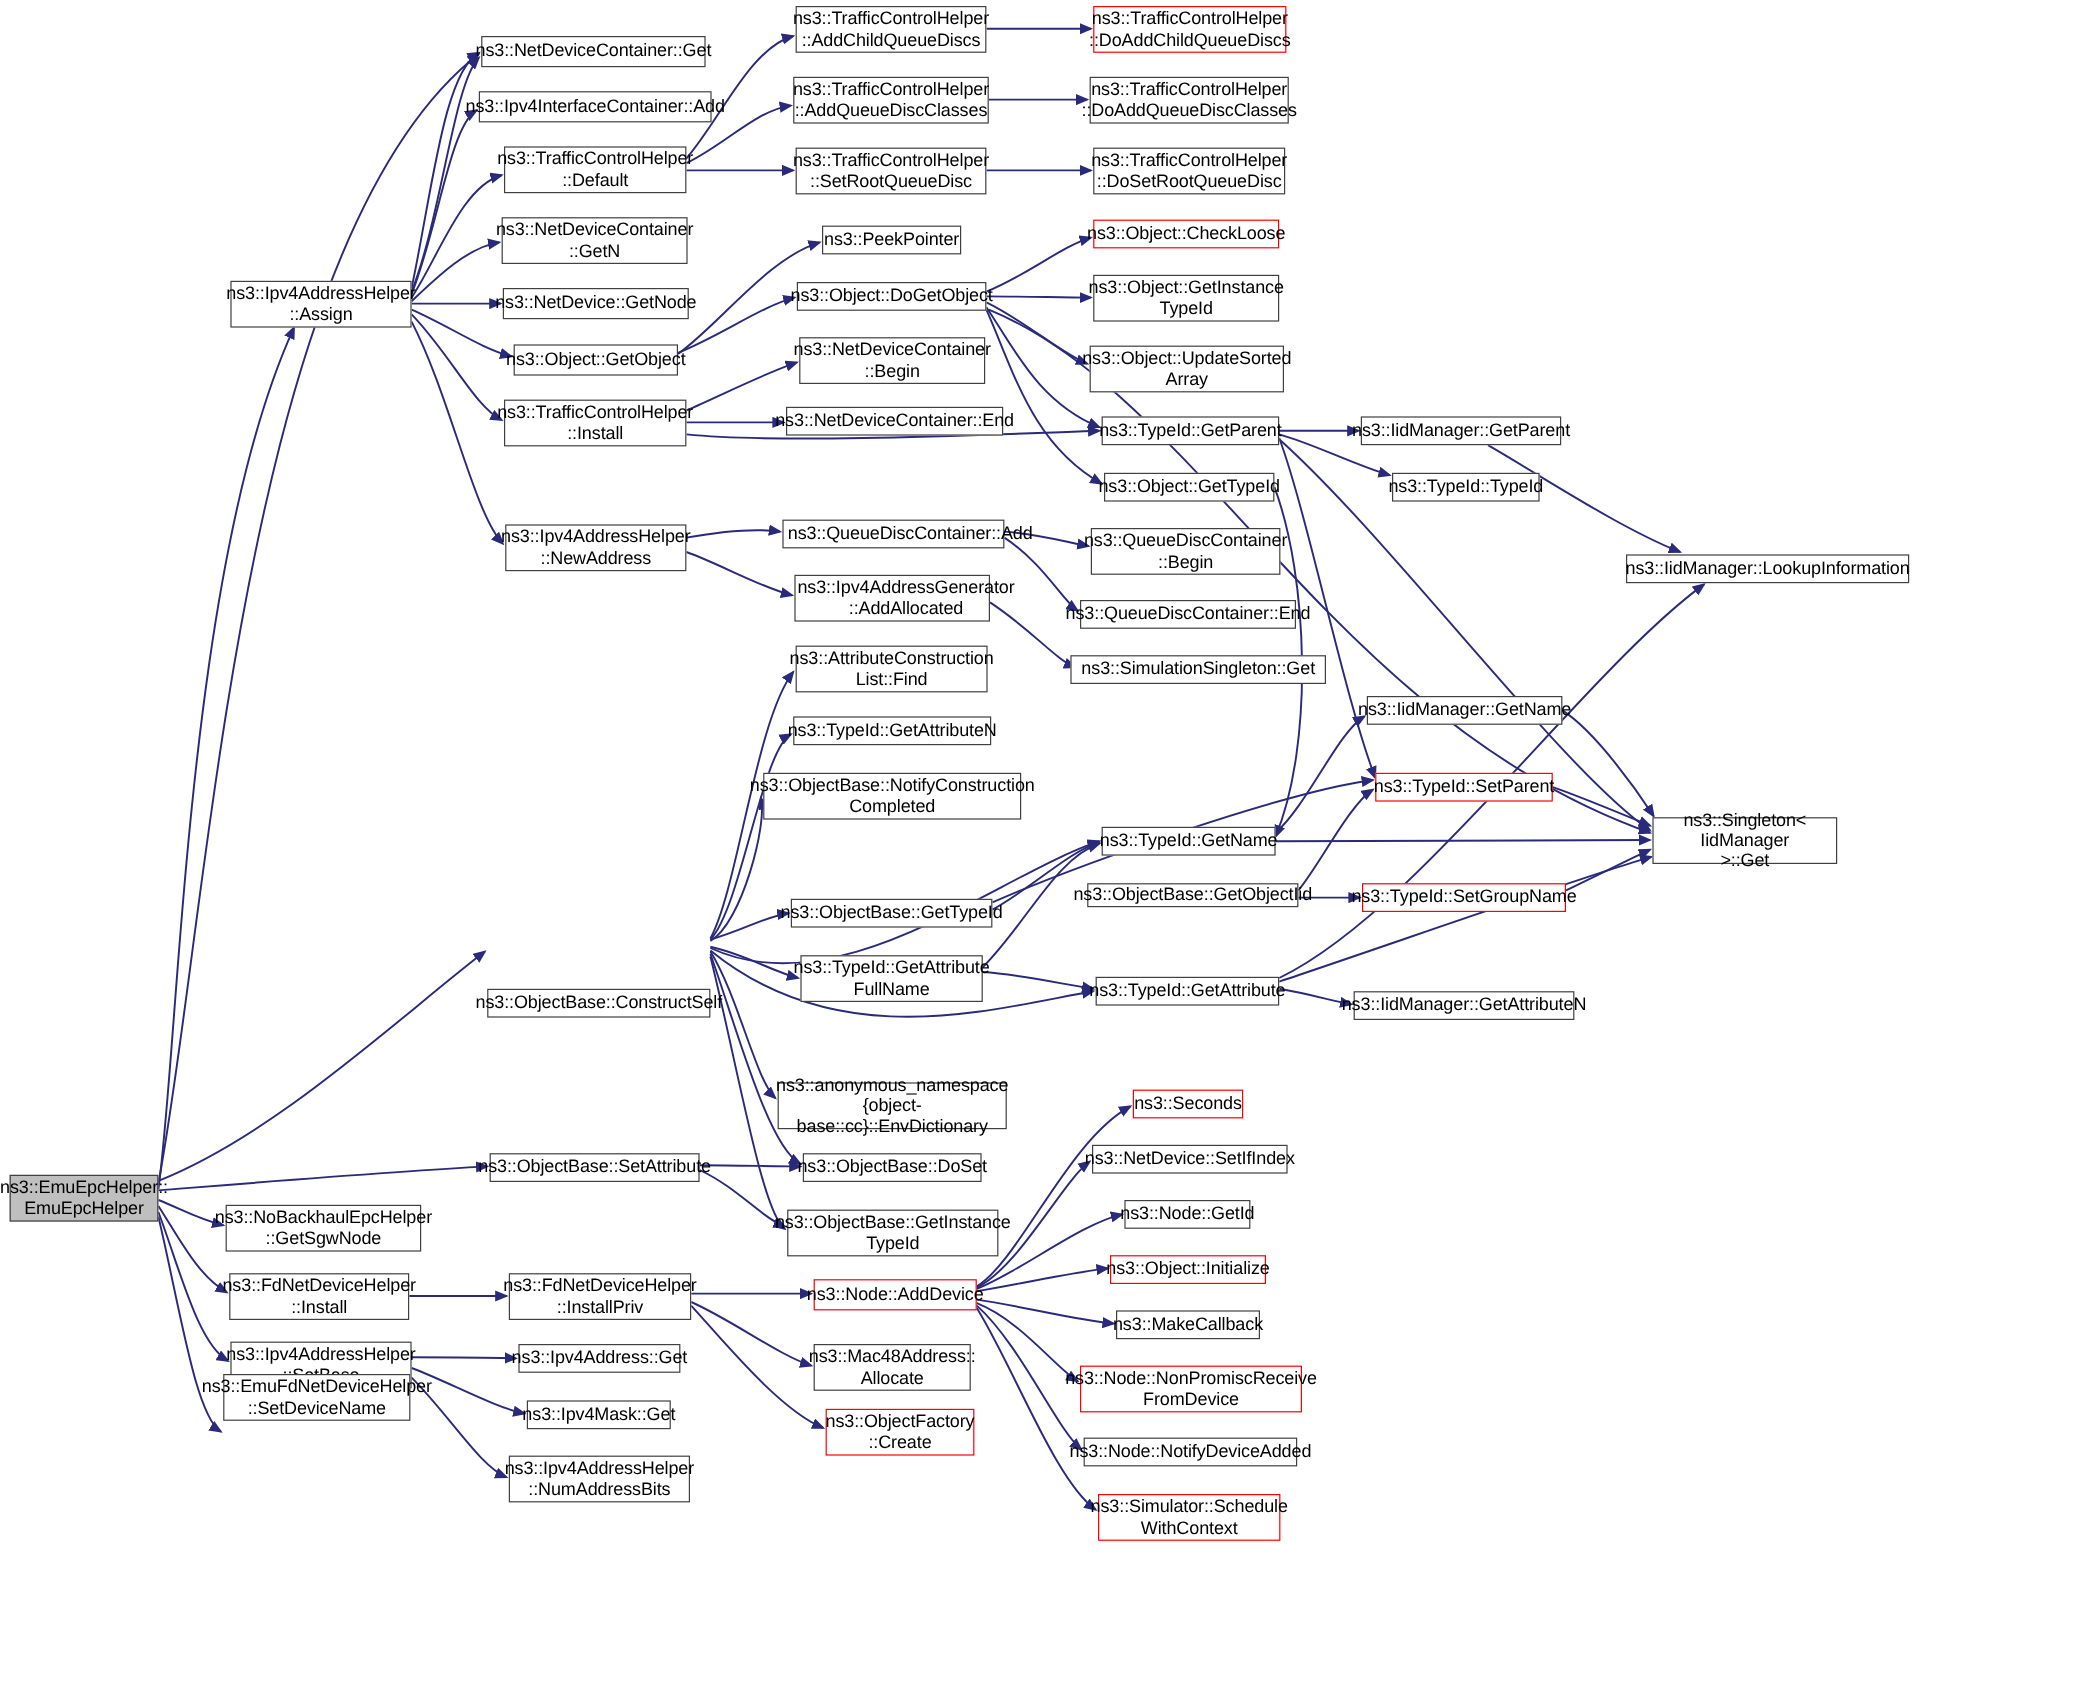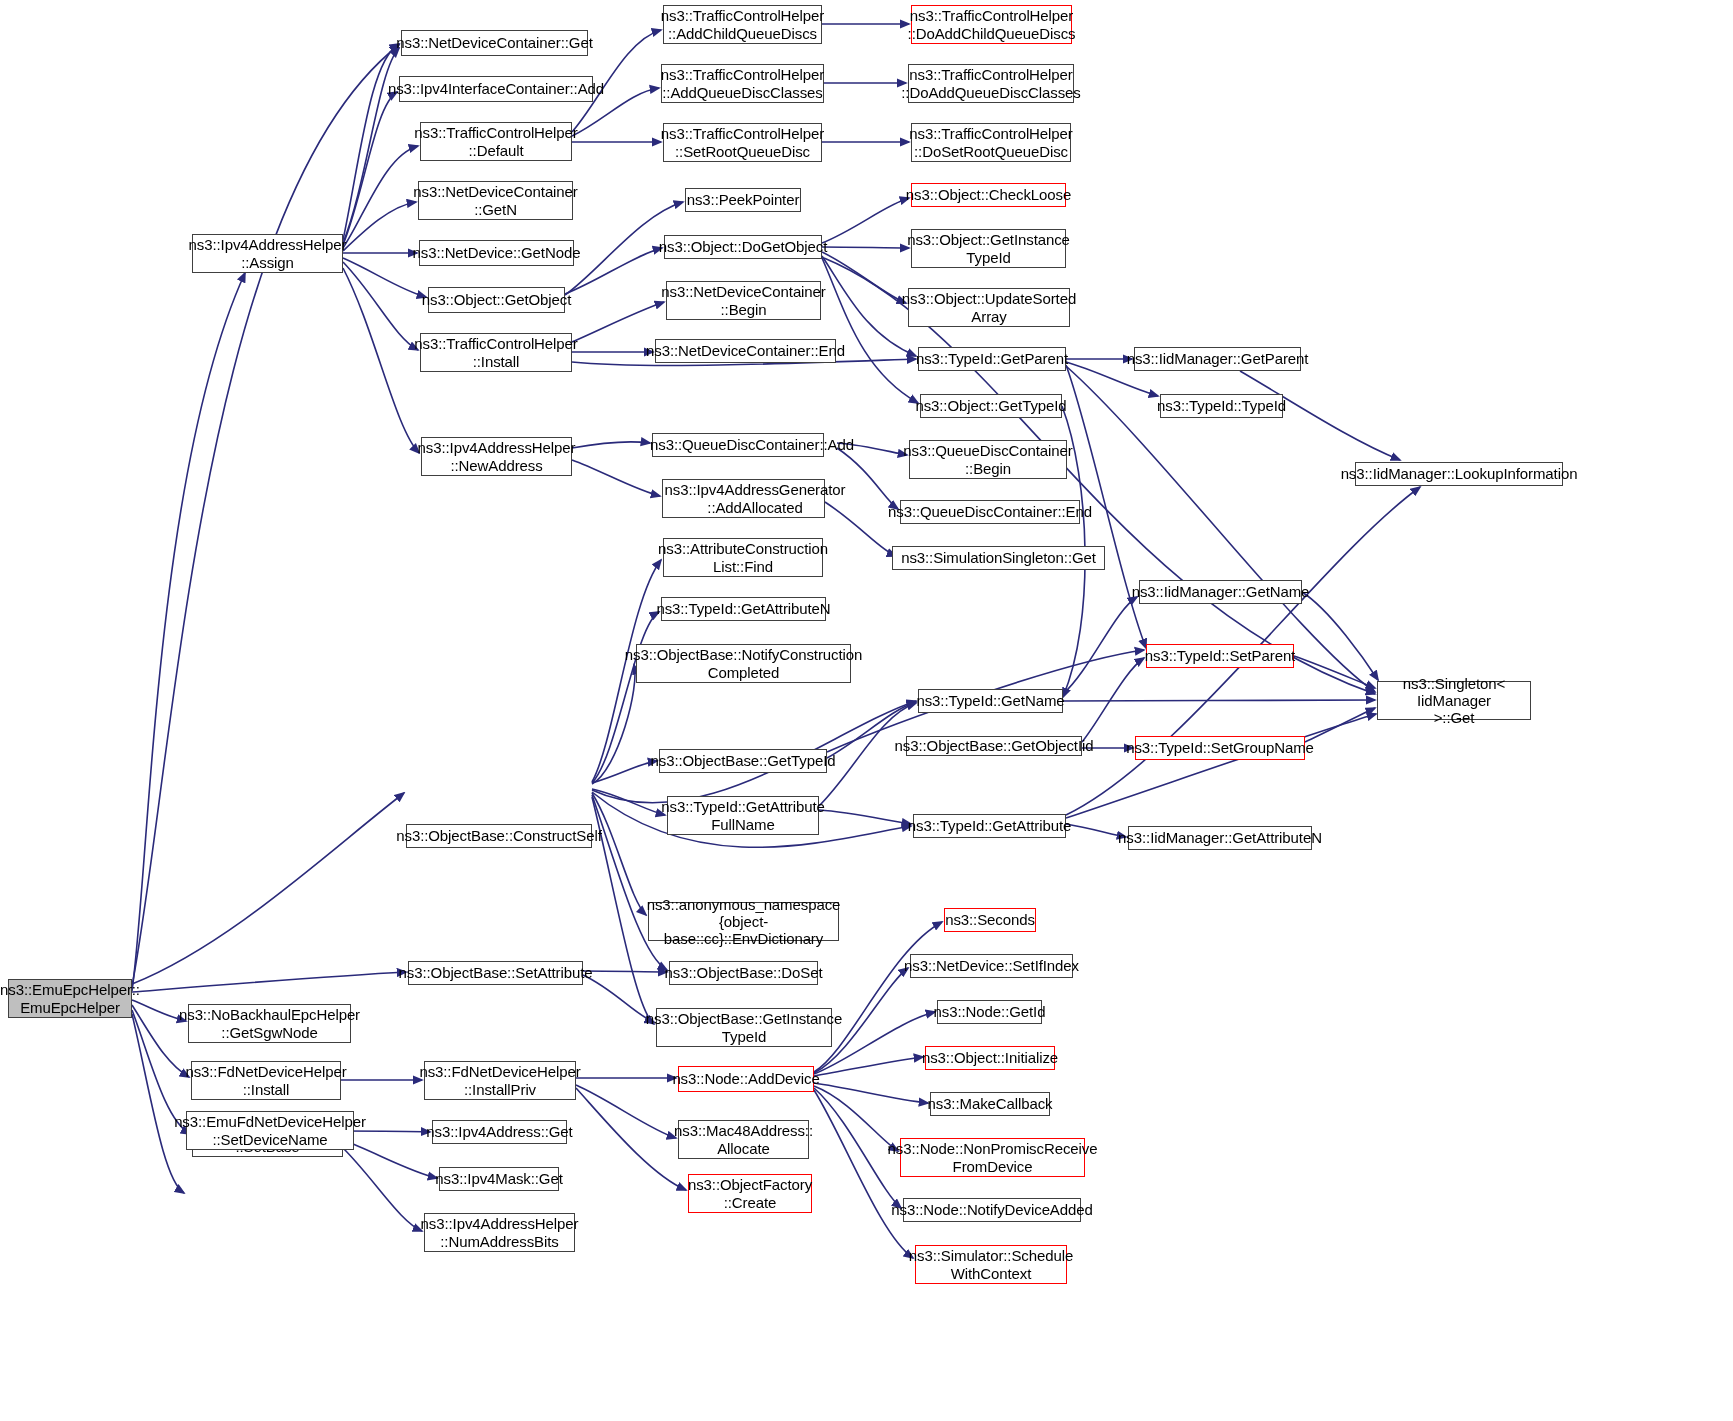--- a/index.html
+++ b/index.html
@@ -151,21 +151,21 @@
 ::AddChildQueueDiscs</div>
       <div class="node" style="left: 661px; top: 64px; width: 163px; height: 39px;">ns3::TrafficControlHelper
 ::AddQueueDiscClasses</div>
       <div class="node" style="left: 663px; top: 123px; width: 159px; height: 39px;">ns3::TrafficControlHelper
 ::SetRootQueueDisc</div>
       <div class="node" style="left: 685px; top: 188px; width: 116px; height: 24px;">ns3::PeekPointer</div>
       <div class="node" style="left: 664px; top: 235px; width: 158px; height: 24px;">ns3::Object::DoGetObject</div>
       <div class="node" style="left: 666px; top: 281px; width: 155px; height: 39px;">ns3::NetDeviceContainer
 ::Begin</div>
       <div class="node" style="left: 655px; top: 339px; width: 181px; height: 24px;">ns3::NetDeviceContainer::End</div>
-      <div class="node" style="left: 652px; top: 433px; width: 172px; height: 24px; padding-left: 32px;">ns3::QueueDiscContainer::Add</div>
+      <div class="node" style="left: 652px; top: 433px; width: 185px; height: 24px; padding-left: 32px;">ns3::QueueDiscContainer::Add</div>
       <div class="node" style="left: 662px; top: 479px; width: 163px; height: 39px; padding-left: 27px;">ns3::Ipv4AddressGenerator
 ::AddAllocated</div>
       <div class="node" style="left: 663px; top: 538px; width: 160px; height: 39px;">ns3::AttributeConstruction
 List::Find</div>
       <div class="node" style="left: 661px; top: 597px; width: 165px; height: 24px;">ns3::TypeId::GetAttributeN</div>
       <div class="node" style="left: 636px; top: 644px; width: 215px; height: 39px;">ns3::ObjectBase::NotifyConstruction
 Completed</div>
       <div class="node" style="left: 406px; top: 776px; width: 186px; height: 24px; margin-top: 48px;">ns3::ObjectBase::ConstructSelf</div>
       <div class="node" style="left: 659px; top: 749px; width: 168px; height: 24px;">ns3::ObjectBase::GetTypeId</div>
       <div class="node" style="left: 667px; top: 796px; width: 152px; height: 39px;">ns3::TypeId::GetAttribute
@@ -175,21 +175,21 @@
       <div class="node" style="left: 669px; top: 961px; width: 149px; height: 24px;">ns3::ObjectBase::DoSet</div>
       <div class="node" style="left: 656px; top: 1008px; width: 176px; height: 39px;">ns3::ObjectBase::GetInstance
 TypeId</div>
       <div class="node" style="left: 408px; top: 961px; width: 175px; height: 24px;">ns3::ObjectBase::SetAttribute</div>
       <div class="node" style="left: 188px; top: 1004px; width: 163px; height: 39px;">ns3::NoBackhaulEpcHelper
 ::GetSgwNode</div>
       <div class="node" style="left: 191px; top: 1061px; width: 150px; height: 39px;">ns3::FdNetDeviceHelper
 ::Install</div>
       <div class="node" style="left: 192px; top: 1118px; width: 151px; height: 39px;">ns3::Ipv4AddressHelper
 ::SetBase</div>
-      <div class="node" style="left: 186px; top: 1111px; width: 168px; height: 39px;">ns3::EmuFdNetDeviceHelper
+      <div class="node" style="left: 186px; top: 1145px; width: 156px; height: 39px;">ns3::EmuFdNetDeviceHelper
 ::SetDeviceName</div>
       <div class="node" style="left: 424px; top: 1061px; width: 152px; height: 39px;">ns3::FdNetDeviceHelper
 ::InstallPriv</div>
       <div class="node" style="left: 432px; top: 1120px; width: 135px; height: 24px;">ns3::Ipv4Address::Get</div>
       <div class="node" style="left: 439px; top: 1167px; width: 120px; height: 24px;">ns3::Ipv4Mask::Get</div>
       <div class="node" style="left: 424px; top: 1213px; width: 151px; height: 39px;">ns3::Ipv4AddressHelper
 ::NumAddressBits</div>
       <div class="node red" style="left: 678px; top: 1066px; width: 136px; height: 26px;">ns3::Node::AddDevice</div>
       <div class="node" style="left: 678px; top: 1120px; width: 131px; height: 39px;">ns3::Mac48Address::
 Allocate</div>
@@ -214,21 +214,21 @@
       <div class="node" style="left: 892px; top: 546px; width: 213px; height: 24px;">ns3::SimulationSingleton::Get</div>
       <div class="node" style="left: 1139px; top: 580px; width: 163px; height: 24px;">ns3::IidManager::GetName</div>
       <div class="node red" style="left: 1146px; top: 644px; width: 148px; height: 24px;">ns3::TypeId::SetParent</div>
       <div class="node" style="left: 918px; top: 689px; width: 145px; height: 24px;">ns3::TypeId::GetName</div>
       <div class="node" style="left: 906px; top: 736px; width: 176px; height: 20px;">ns3::ObjectBase::GetObjectIid</div>
       <div class="node red" style="left: 1135px; top: 736px; width: 170px; height: 24px;">ns3::TypeId::SetGroupName</div>
       <div class="node" style="left: 913px; top: 814px; width: 153px; height: 24px;">ns3::TypeId::GetAttribute</div>
       <div class="node" style="left: 1128px; top: 826px; width: 184px; height: 24px;">ns3::IidManager::GetAttributeN</div>
       <div class="node" style="left: 1134px; top: 347px; width: 167px; height: 24px;">ns3::IidManager::GetParent</div>
       <div class="node" style="left: 1160px; top: 394px; width: 123px; height: 24px;">ns3::TypeId::TypeId</div>
-      <div class="node" style="left: 1355px; top: 462px; width: 208px; height: 24px;">ns3::IidManager::LookupInformation</div>
+      <div class="node" style="left: 1355px; top: 462px; width: 236px; height: 24px;">ns3::IidManager::LookupInformation</div>
       <div class="node" style="left: 1377px; top: 681px; width: 154px; height: 39px;">ns3::Singleton&lt; IidManager
 &gt;::Get</div>
       <div class="node red" style="left: 944px; top: 908px; width: 92px; height: 24px;">ns3::Seconds</div>
       <div class="node" style="left: 910px; top: 954px; width: 163px; height: 24px;">ns3::NetDevice::SetIfIndex</div>
       <div class="node" style="left: 937px; top: 1000px; width: 105px; height: 24px;">ns3::Node::GetId</div>
       <div class="node red" style="left: 925px; top: 1046px; width: 130px; height: 24px;">ns3::Object::Initialize</div>
       <div class="node" style="left: 930px; top: 1092px; width: 120px; height: 24px;">ns3::MakeCallback</div>
       <div class="node red" style="left: 900px; top: 1138px; width: 185px; height: 39px;">ns3::Node::NonPromiscReceive
 FromDevice</div>
       <div class="node" style="left: 903px; top: 1198px; width: 178px; height: 24px;">ns3::Node::NotifyDeviceAdded</div>

